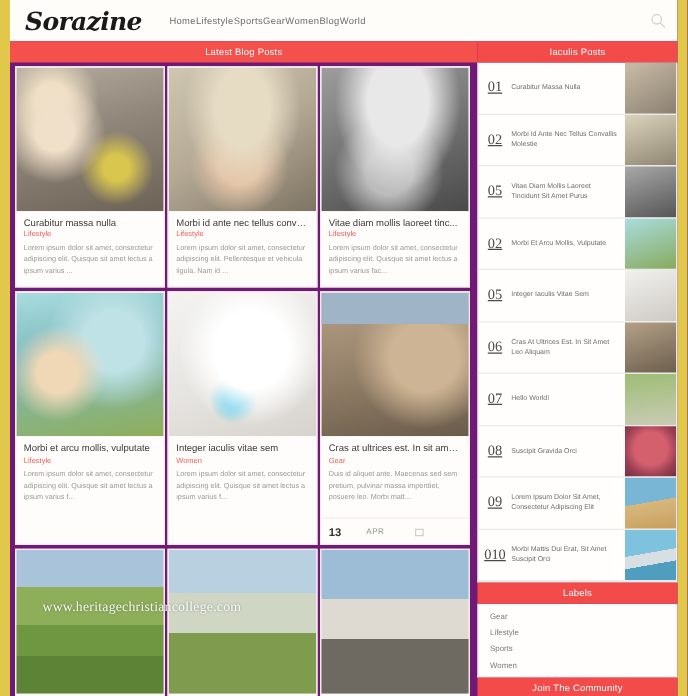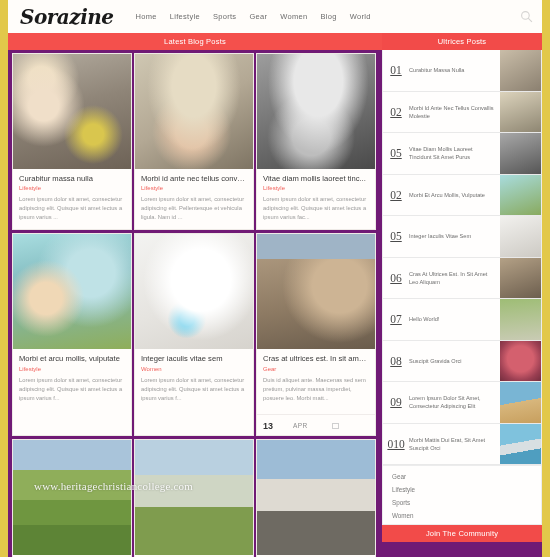--- a/index.html
+++ b/index.html
@@ -34,21 +34,21 @@
     font-family: "DejaVu Serif", serif;
     font-style: italic;
     font-weight: bold;
     font-size: 20px;
     color: #1a1a1a;
     letter-spacing: -0.5px;
     line-height: 1;
     margin-right: 22px;
     white-space: nowrap;
   }
-  .nav { display: flex; gap: 13px; align-items: center; }
+  .nav { display: flex; align-items: center; }
   .nav-item {
     font-size: 7.5px;
     color: #6d6d6d;
     letter-spacing: 0.3px;
     white-space: nowrap;
     cursor: pointer;
   }
   .search-wrap {
     margin-left: auto;
     width: 16px; height: 16px;
@@ -364,21 +364,21 @@
           <div class="card-body">
             
           </div>
         </div>
 
       </div>
     </div>
 
     <div class="side-col">
       <div class="section-bar red2">
-        <span>Ultrices Posts</span>
+        <span>Iaculis Posts</span>
       </div>
 
       <div class="pp-list">
         <div class="pp-item">
           <div class="pp-num">01</div>
           <div class="pp-title">Curabitur Massa Nulla</div>
           <div class="pp-thumb">
               <div class="ph s1"></div>
             </div>
         </div>
@@ -440,20 +440,23 @@
         </div>
         <div class="pp-item">
           <div class="pp-num">010</div>
           <div class="pp-title">Morbi Mattis Dui Erat, Sit Amet Suscipit Orci</div>
           <div class="pp-thumb">
               <div class="ph s10"></div>
             </div>
         </div>
       </div>
 
+      <div class="section-bar red2">
+        <span>Labels</span>
+      </div>
       <div class="labels-box">
         <div class="label-item">Gear</div>
         <div class="label-item">Lifestyle</div>
         <div class="label-item">Sports</div>
         <div class="label-item">Women</div>
       </div>
       <div class="section-bar red2">
         <span>Join The Community</span>
       </div>
     </div>

